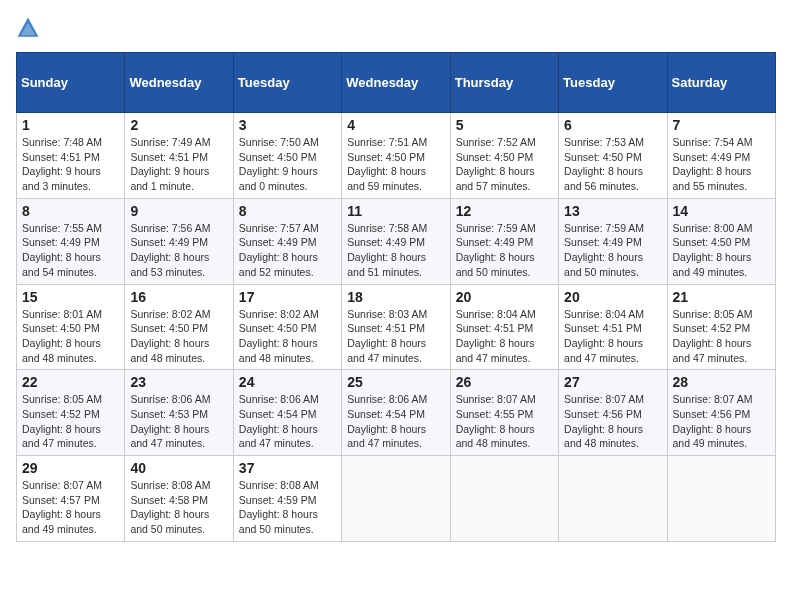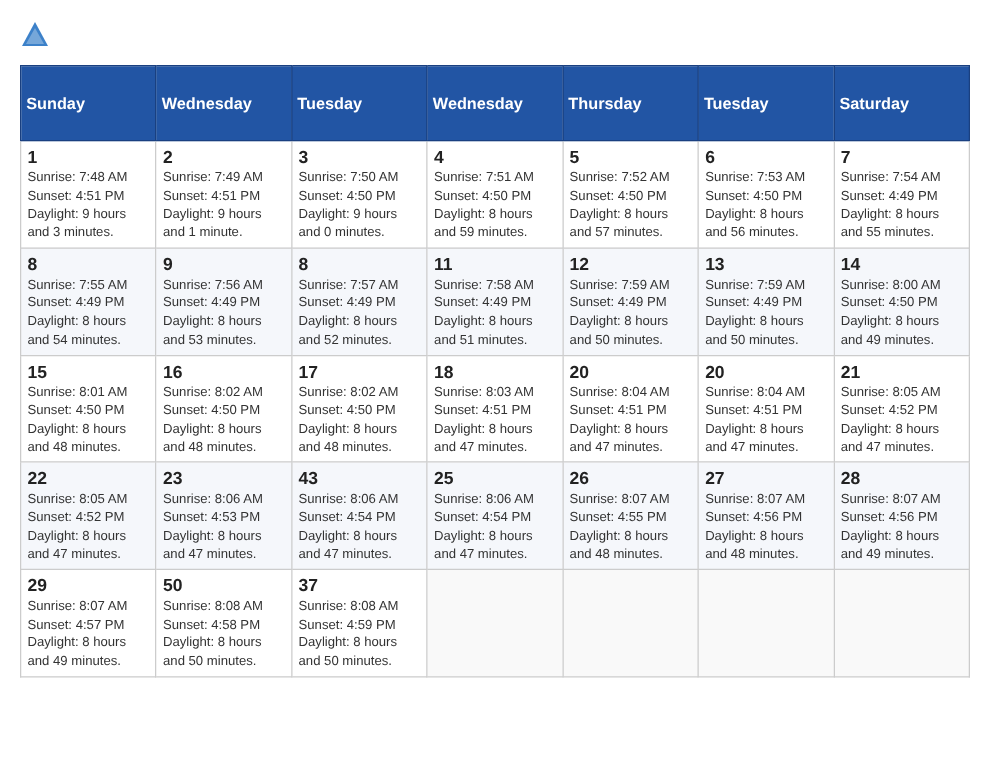--- a/index.html
+++ b/index.html
@@ -214,21 +214,21 @@
       <tr>
         <td>
           <span class="day-number">22</span>
           <div class="day-info">Sunrise: 8:05 AM<br>Sunset: 4:52 PM<br>Daylight: 8 hours and 47 minutes.</div>
         </td>
         <td>
           <span class="day-number">23</span>
           <div class="day-info">Sunrise: 8:06 AM<br>Sunset: 4:53 PM<br>Daylight: 8 hours and 47 minutes.</div>
         </td>
         <td>
-          <span class="day-number">43</span>
+          <span class="day-number">24</span>
           <div class="day-info">Sunrise: 8:06 AM<br>Sunset: 4:54 PM<br>Daylight: 8 hours and 47 minutes.</div>
         </td>
         <td>
           <span class="day-number">25</span>
           <div class="day-info">Sunrise: 8:06 AM<br>Sunset: 4:54 PM<br>Daylight: 8 hours and 47 minutes.</div>
         </td>
         <td>
           <span class="day-number">26</span>
           <div class="day-info">Sunrise: 8:07 AM<br>Sunset: 4:55 PM<br>Daylight: 8 hours and 48 minutes.</div>
         </td>
@@ -240,21 +240,21 @@
           <span class="day-number">28</span>
           <div class="day-info">Sunrise: 8:07 AM<br>Sunset: 4:56 PM<br>Daylight: 8 hours and 49 minutes.</div>
         </td>
       </tr>
       <tr>
         <td>
           <span class="day-number">29</span>
           <div class="day-info">Sunrise: 8:07 AM<br>Sunset: 4:57 PM<br>Daylight: 8 hours and 49 minutes.</div>
         </td>
         <td>
-          <span class="day-number">50</span>
+          <span class="day-number">40</span>
           <div class="day-info">Sunrise: 8:08 AM<br>Sunset: 4:58 PM<br>Daylight: 8 hours and 50 minutes.</div>
         </td>
         <td>
           <span class="day-number">37</span>
           <div class="day-info">Sunrise: 8:08 AM<br>Sunset: 4:59 PM<br>Daylight: 8 hours and 50 minutes.</div>
         </td>
         <td class="empty-cell"></td>
         <td class="empty-cell"></td>
         <td class="empty-cell"></td>
         <td class="empty-cell"></td>

